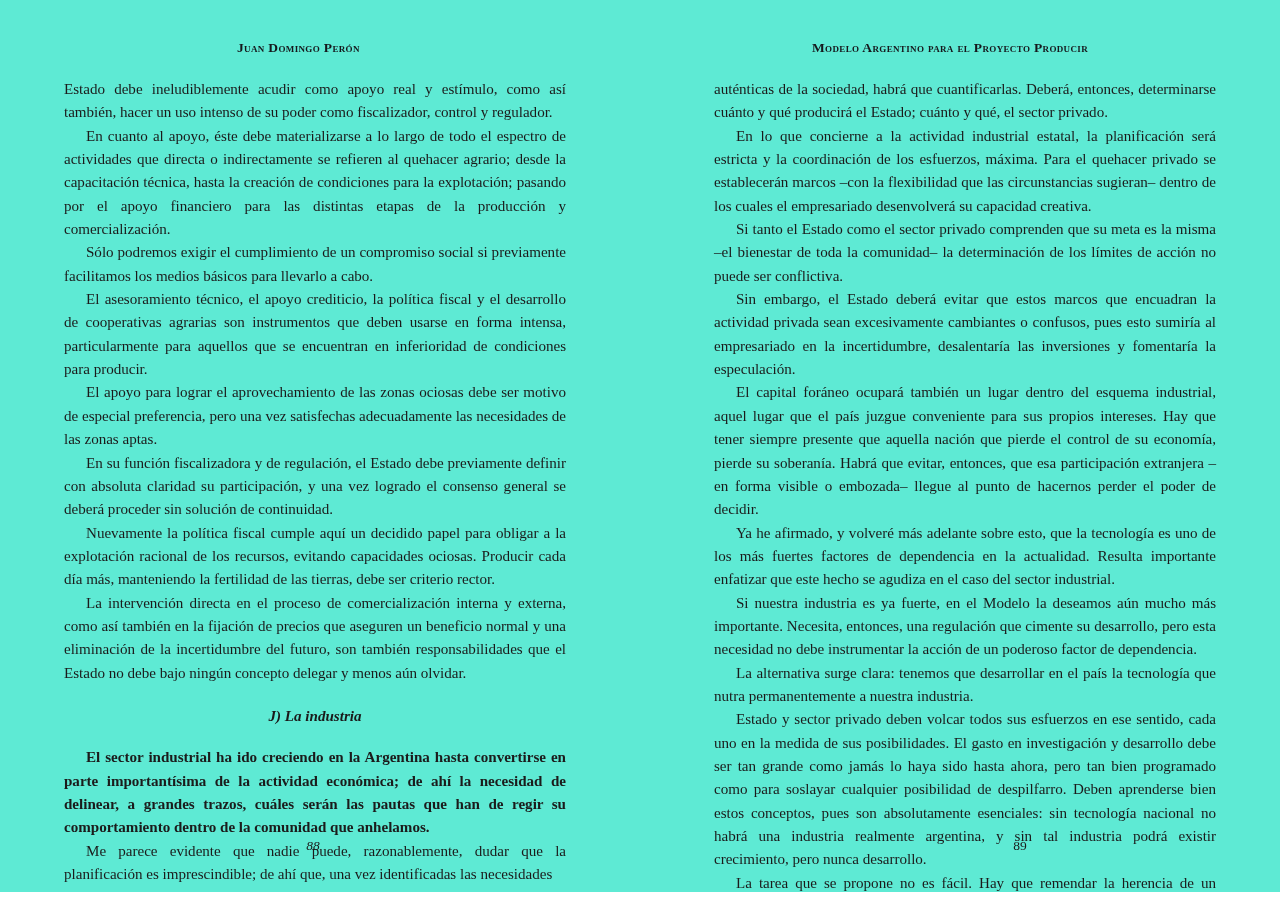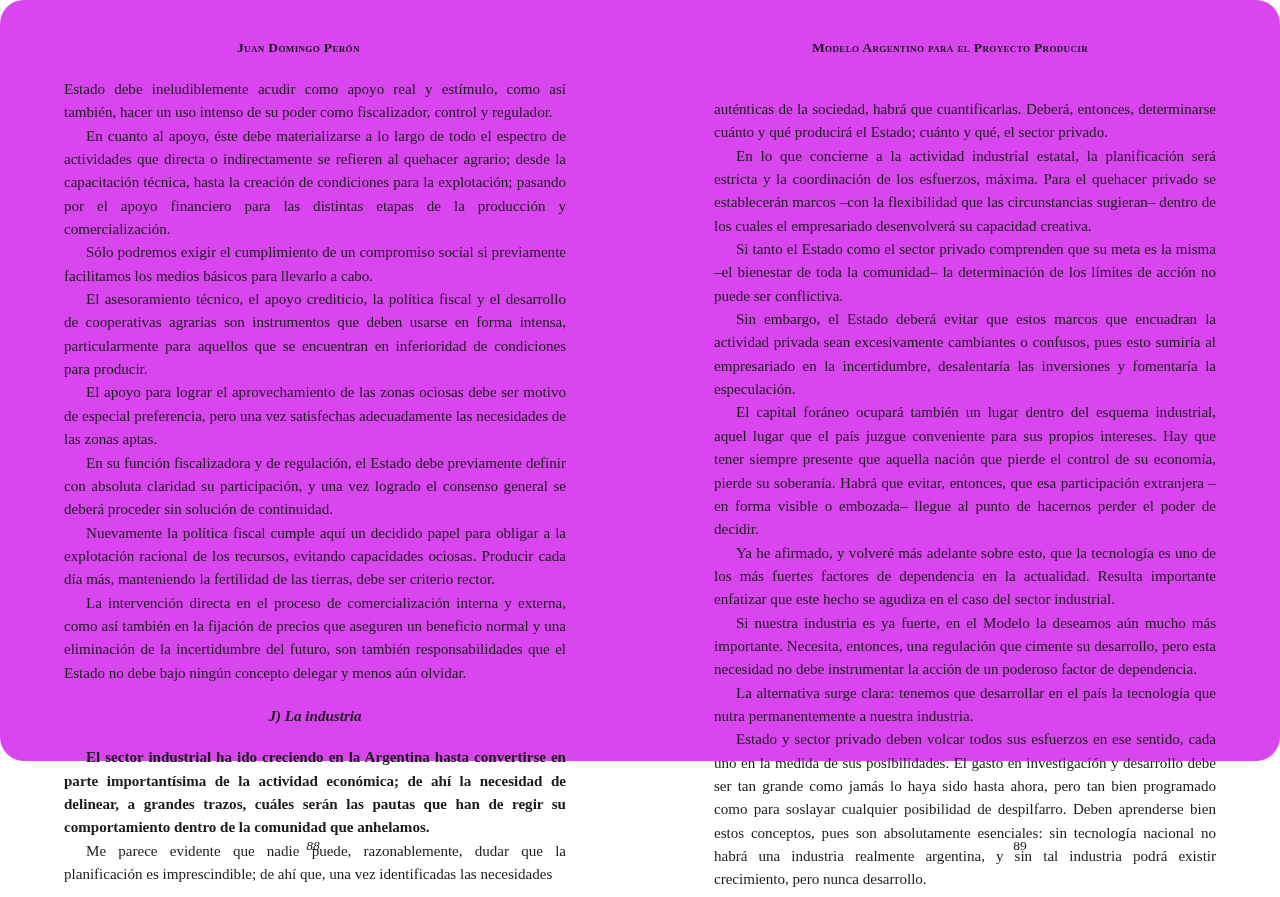--- a/index.html
+++ b/index.html
@@ -11,23 +11,22 @@
     width: 1280px;
     height: 897px;
     font-family: "Liberation Serif", "DejaVu Serif", serif;
     color: #1a1a1a;
     overflow: hidden;
   }
 
   .page-spread {
     position: relative;
     width: 1280px;
-    height: 761px;
-    background: #d946ef;
-    border-radius: 24px;
+    height: 892px;
+    background: #5eead4;
   }
 
   
   .running-head {
     position: absolute;
     top: 40px;
     font-size: 13.5px;
     font-variant: small-caps;
     letter-spacing: 0.35px;
     color: #15181c;
@@ -38,21 +37,21 @@
   .running-head.right { left: 812px; }
 
   
   .page-column {
     position: absolute;
     top: 78px;
     width: 502px;
     height: 760px;
   }
   .page-column.left  { left: 64px; }
-  .page-column.right { left: 714px; margin-top: 20px; }
+  .page-column.right { left: 714px; }
 
   .body-text {
     font-size: 15.1px;
     line-height: 23.35px;
     text-align: justify;
     text-justify: inter-word;
     hyphens: none;
     margin: 0;
     color: #1b1b1b;
     letter-spacing: -0.02px;

